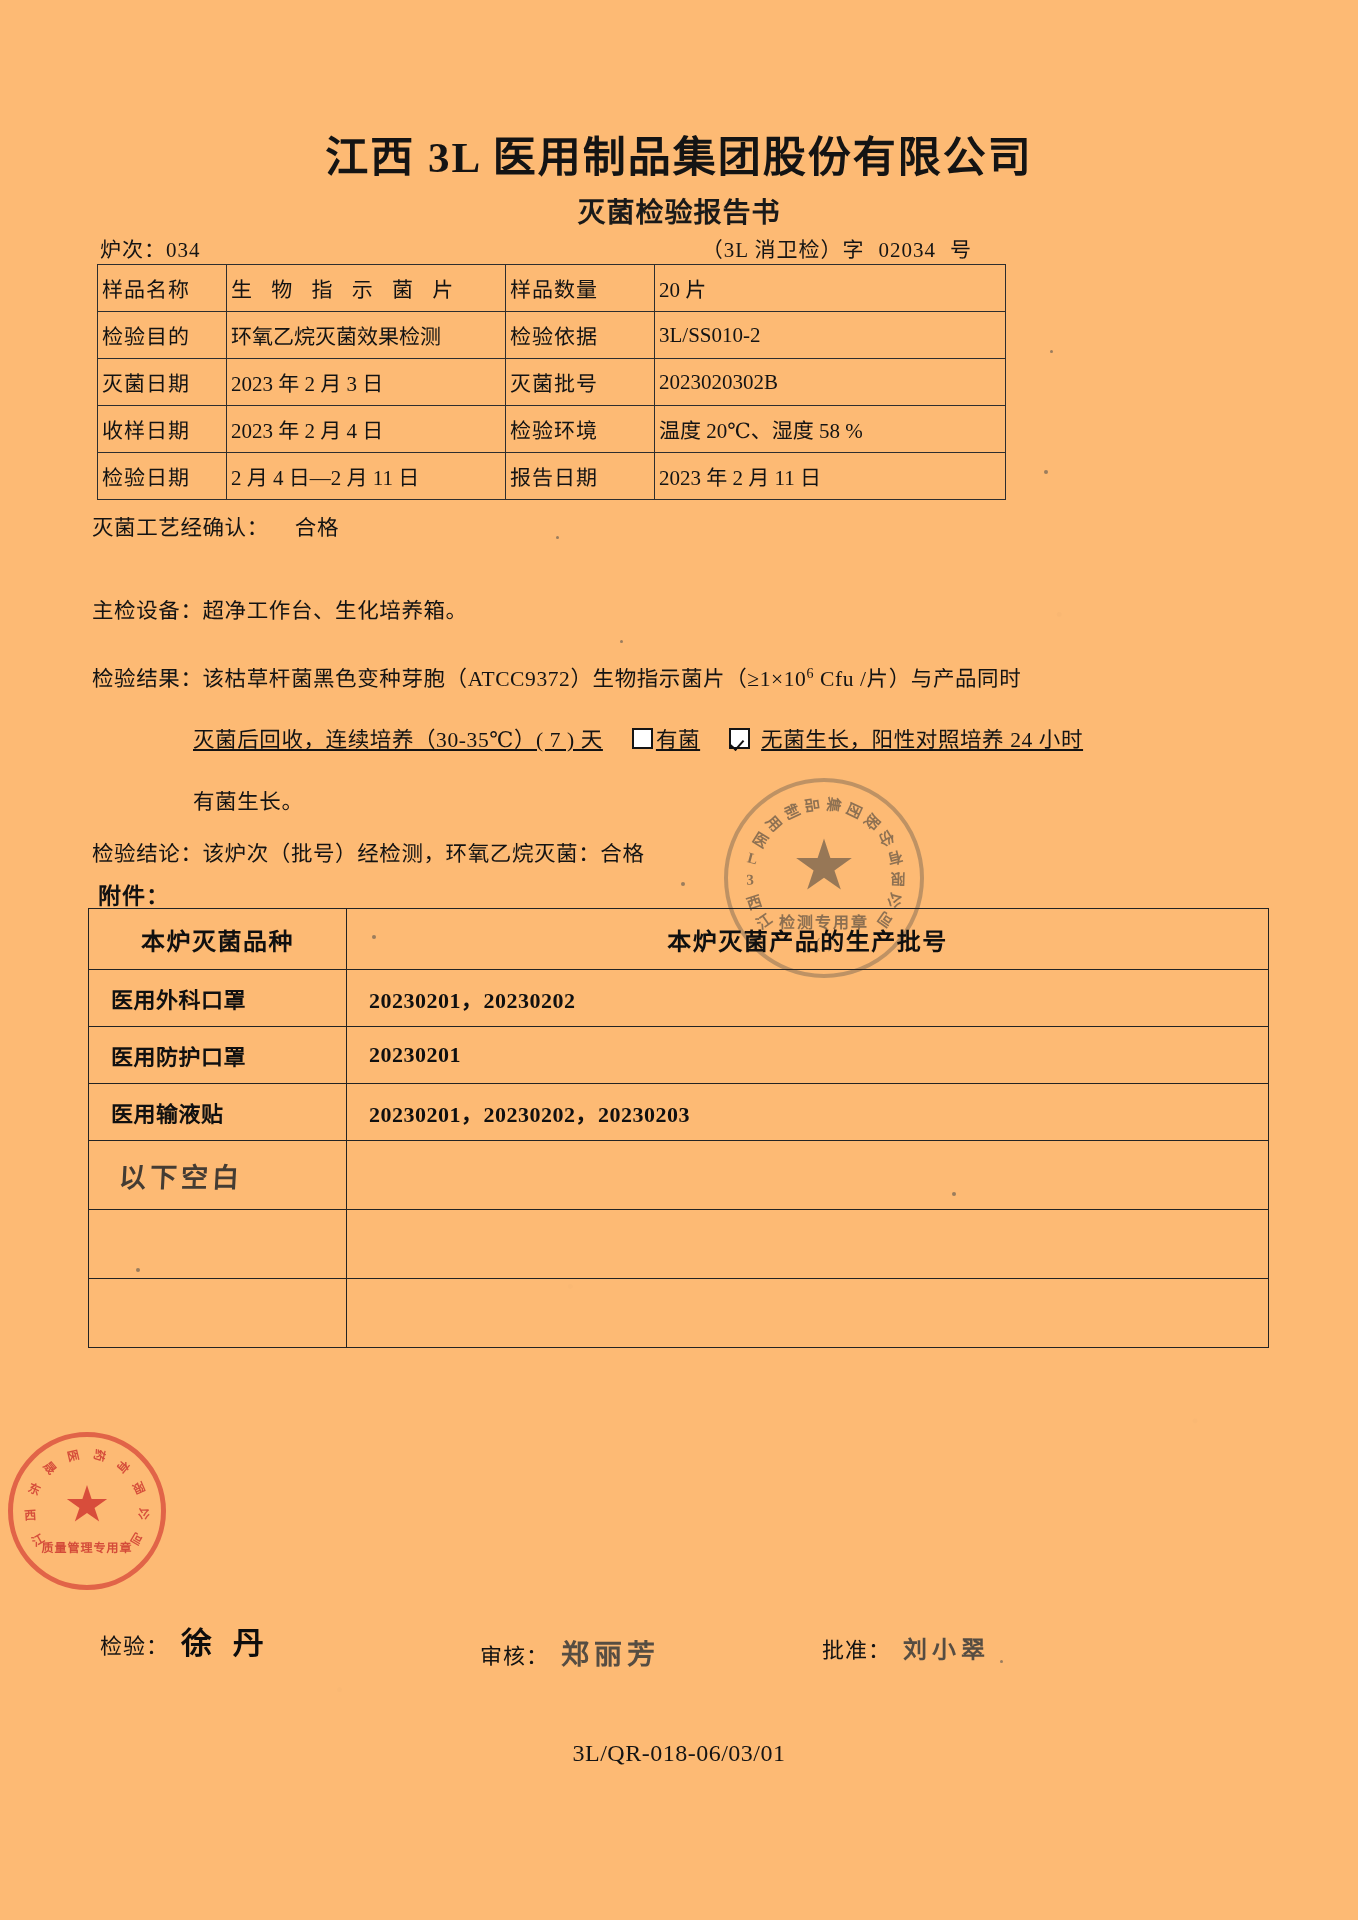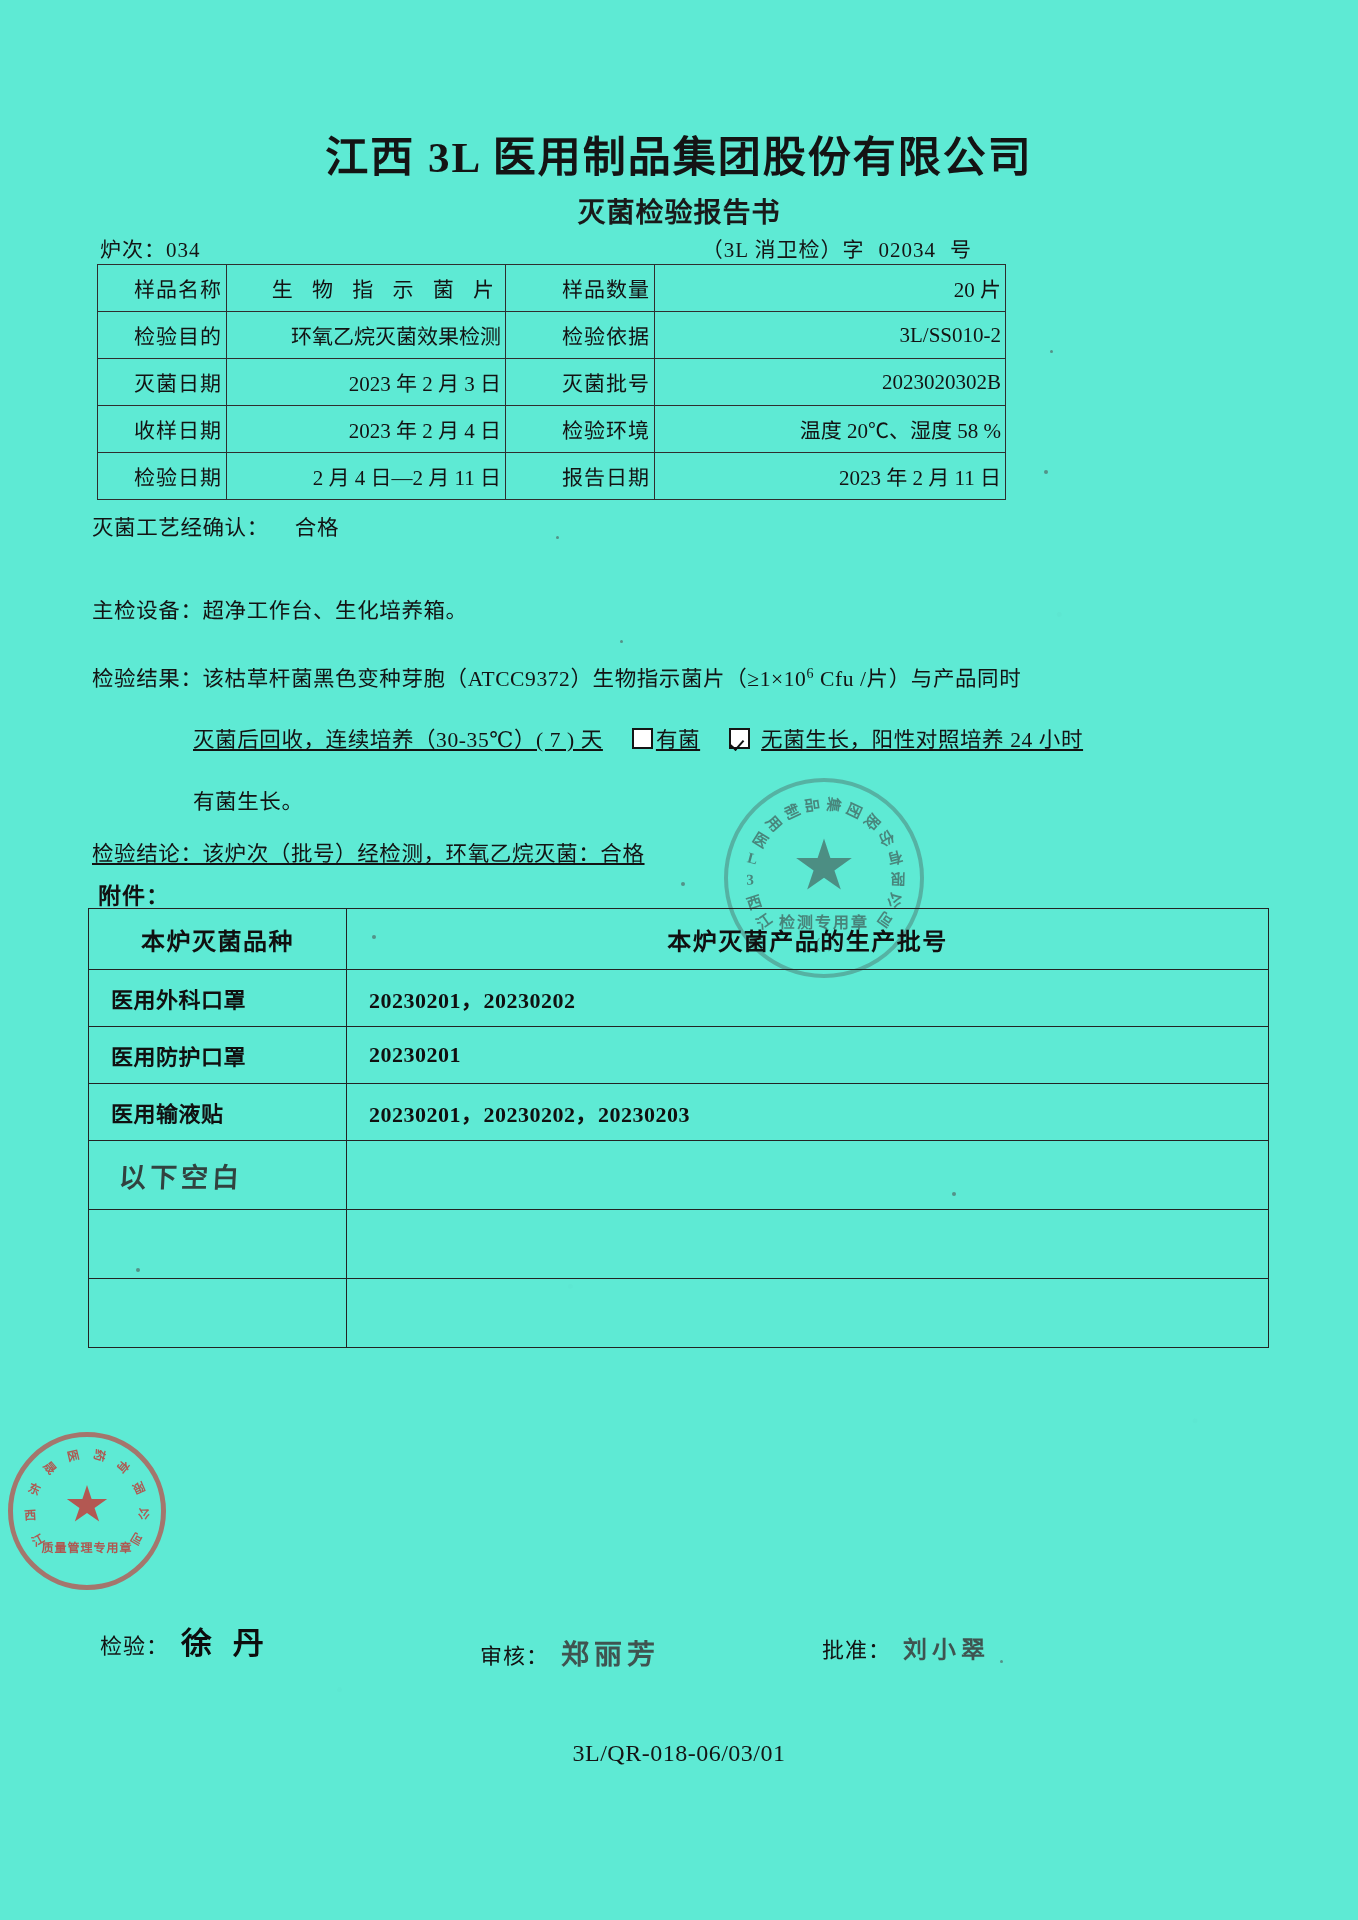--- a/index.html
+++ b/index.html
@@ -10,21 +10,21 @@
   }
   body {
     font-family: "Liberation Serif", "DejaVu Serif", serif;
     color: #111111;
   }
   .page {
     position: relative;
     width: 1358px;
     height: 1920px;
     margin: 0 auto;
-    background: #5eead4;
+    background: #fdba74;
     overflow: hidden;
   }
 
   
   .scan-noise {
     position: absolute;
     inset: 0;
     pointer-events: none;
     background:
       radial-gradient(circle at 12% 18%, rgba(0,0,0,0.012) 0 2px, transparent 3px),
@@ -96,25 +96,24 @@
     top: 264px;
     left: 97px;
     width: 872px;
     border-collapse: collapse;
     table-layout: fixed;
   }
   table.info td {
     border: 1px solid #2e2e2e;
     height: 46px;
     font-size: 21px;
-    text-align: right;
+    text-align: left;
     vertical-align: middle;
     color: #131313;
     padding: 0 4px;
-    font-family: Liberation Serif, serif;
   }
   td.c1 { width: 120px; letter-spacing: 1px; }
   td.c2 { width: 270px; margin-left: 21px; }
   td.c3 { width: 140px; letter-spacing: 1px; }
   td.c4 { width: 342px; }
   .wide-sp { letter-spacing: 7px; }
 
   
   .para {
     position: absolute;
@@ -122,21 +121,21 @@
     font-size: 21.5px;
     letter-spacing: .6px;
     color: #131313;
     white-space: nowrap;
   }
   .p-confirm { top: 510px; }
   .p-equip   { top: 593px; }
   .p-result1 { top: 661px; }
   .p-result2 { top: 722px; left: 193px; text-decoration: underline; }
   .p-result3 { top: 784px; left: 193px; }
-  .p-conclusion { top: 836px; text-decoration: underline; }
+  .p-conclusion { top: 836px; }
 
   .gap-sm { display: inline-block; width: 26px; }
   .sup { font-size: 14px; vertical-align: super; }
 
   .chk {
     display: inline-block;
     width: 17px;
     height: 17px;
     border: 2px solid #151515;
     position: relative;

